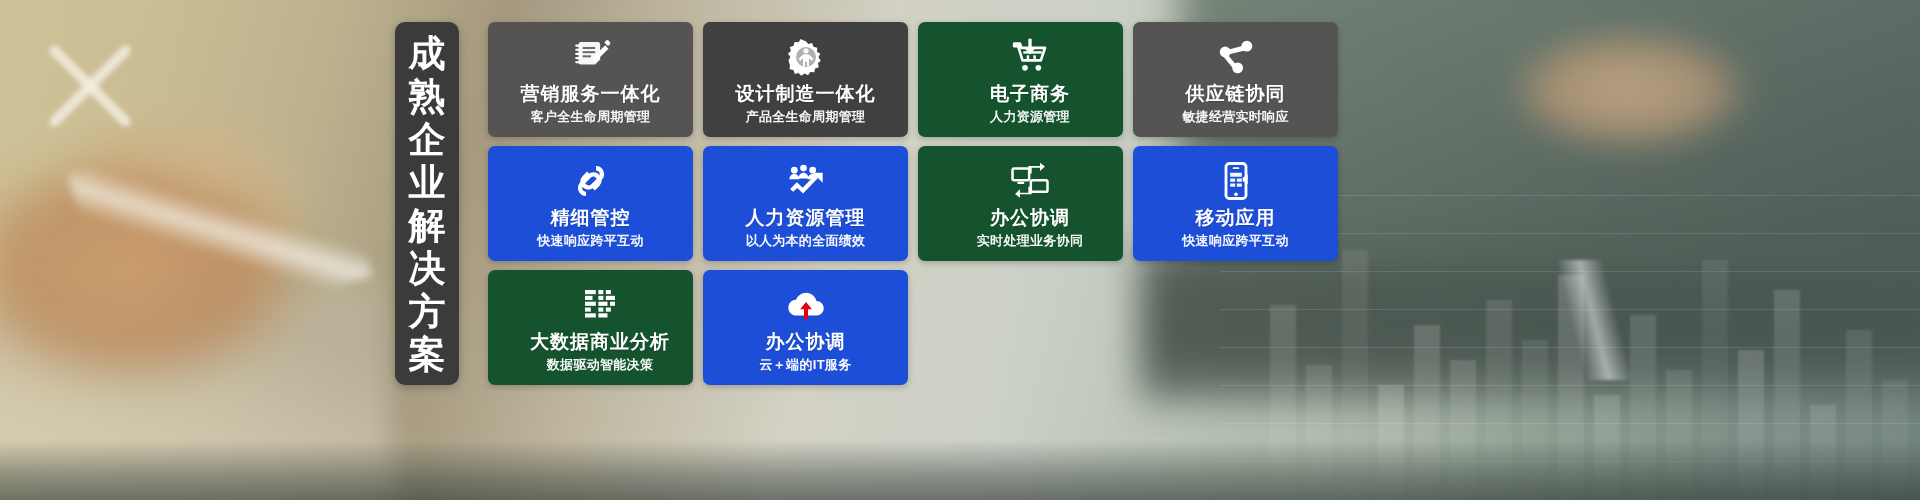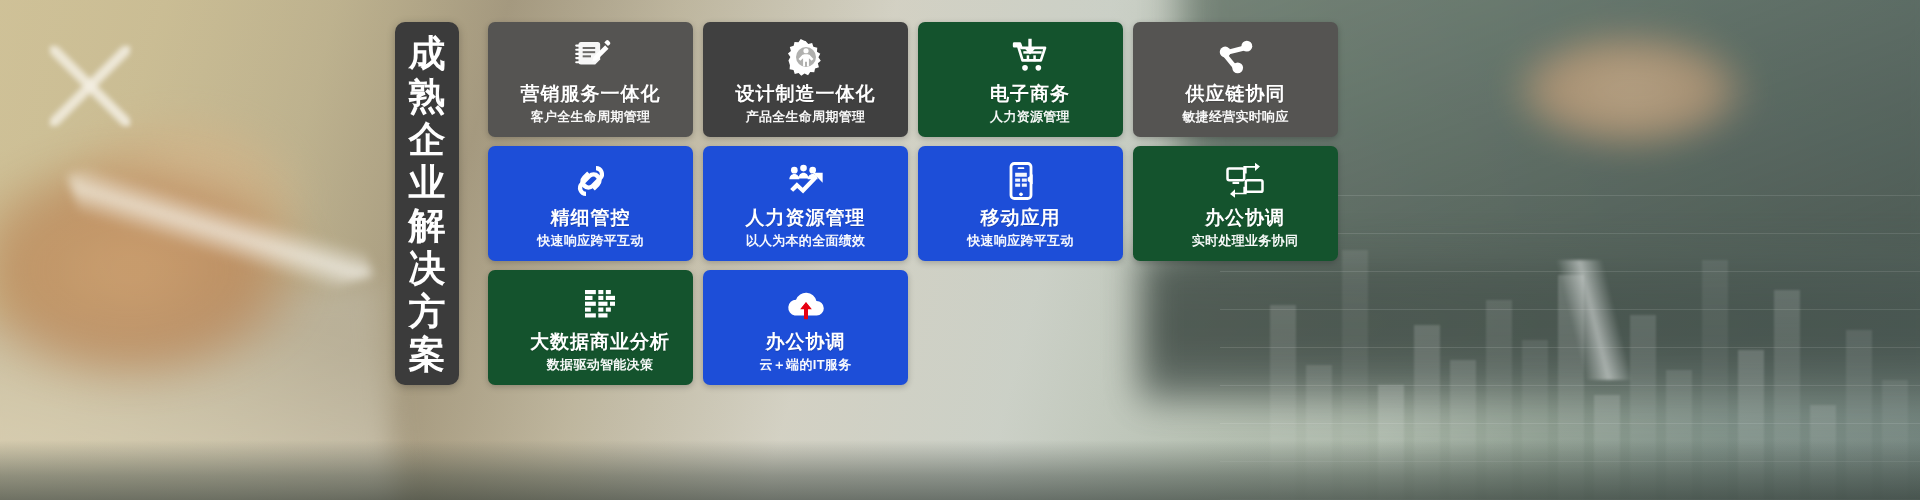--- a/index.html
+++ b/index.html
@@ -264,45 +264,45 @@
             <circle cx="21" cy="8.5" r="4"></circle>
             <circle cx="32" cy="11" r="4"></circle>
             <path d="M4 22c0-4 2.7-6.5 6-6.5S16 18 16 22zM15 21c0-4.4 2.7-7 6-7s6 2.6 6 7zM26 22c0-4 2.7-6.5 6-6.5S38 18 38 22z"></path>
             <path d="M5 33.5l8-8 7 6.5 13-13.5 3.6 3.6L20.5 39 13.5 32.4 8.6 37z"></path>
             <path d="M32 14h12v12l-4.4-4.4-3.3-3.3z"></path>
           </svg>
         </div>
         <div class="t">人力资源管理</div>
         <div class="s">以人为本的全面绩效</div>
       </div>
+      <div class="card gray">
+        <div class="ico">
+          <svg width="40" height="40" viewBox="0 0 48 48" fill="#fff">
+            <rect x="3" y="9" width="20" height="14" rx="2" fill="none" stroke="#fff" stroke-width="3"></rect>
+            <rect x="25" y="23" width="20" height="14" rx="2" fill="none" stroke="#fff" stroke-width="3"></rect>
+            <rect x="9" y="25" width="8" height="2.6"></rect>
+            <path d="M26 6h10v4l6-5.5L36 0v4H22v9h4z" transform="translate(0,2)"></path>
+            <path d="M22 42H12v-4l-6 5.5L12 48v-4h14v-9h-4z" transform="translate(0,-4)"></path>
+          </svg>
+        </div>
+        <div class="t">办公协调</div>
+        <div class="s">实时处理业务协同</div>
+      </div>
       <div class="card red">
         <div class="ico">
           <svg width="40" height="40" viewBox="0 0 48 48" fill="#fff">
             <rect x="12" y="3" width="24" height="42" rx="4" fill="none" stroke="#fff" stroke-width="3.4"></rect>
             <rect x="20" y="7.5" width="8" height="2.2" rx="1.1"></rect>
             <circle cx="24" cy="40" r="2.2"></circle>
             <path d="M17 14h14v5H17zM17 21h6v4h-6zM25 21h6v4h-6zM17 27h6v4h-6zM25 27h6v4h-6z" opacity=".95"></path>
             <path d="M32 20l6-4v12l-6-4z"></path>
           </svg>
         </div>
         <div class="t">移动应用</div>
         <div class="s">快速响应跨平互动</div>
-      </div>
-      <div class="card gray">
-        <div class="ico">
-          <svg width="40" height="40" viewBox="0 0 48 48" fill="#fff">
-            <rect x="3" y="9" width="20" height="14" rx="2" fill="none" stroke="#fff" stroke-width="3"></rect>
-            <rect x="25" y="23" width="20" height="14" rx="2" fill="none" stroke="#fff" stroke-width="3"></rect>
-            <rect x="9" y="25" width="8" height="2.6"></rect>
-            <path d="M26 6h10v4l6-5.5L36 0v4H22v9h4z" transform="translate(0,2)"></path>
-            <path d="M22 42H12v-4l-6 5.5L12 48v-4h14v-9h-4z" transform="translate(0,-4)"></path>
-          </svg>
-        </div>
-        <div class="t">办公协调</div>
-        <div class="s">实时处理业务协同</div>
       </div>
       <div class="card gray">
         <div class="ico">
           <svg width="40" height="40" viewBox="0 0 48 48" fill="#fff">
             <rect x="6" y="6" width="13" height="5"></rect>
             <rect x="6" y="13" width="9" height="5"></rect>
             <rect x="6" y="20" width="13" height="5"></rect>
             <rect x="6" y="27" width="7" height="5"></rect>
             <rect x="6" y="34" width="13" height="5"></rect>
             <rect x="22" y="6" width="6" height="5"></rect>

